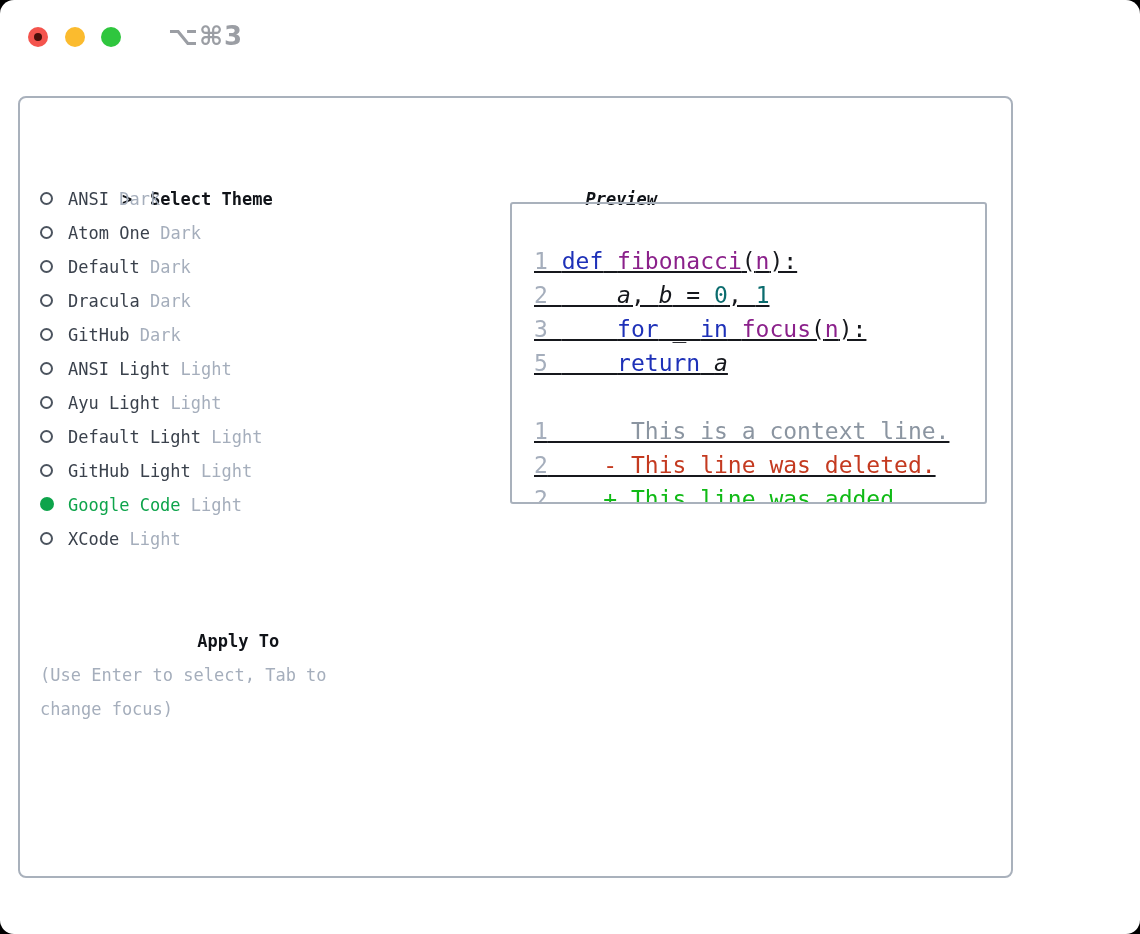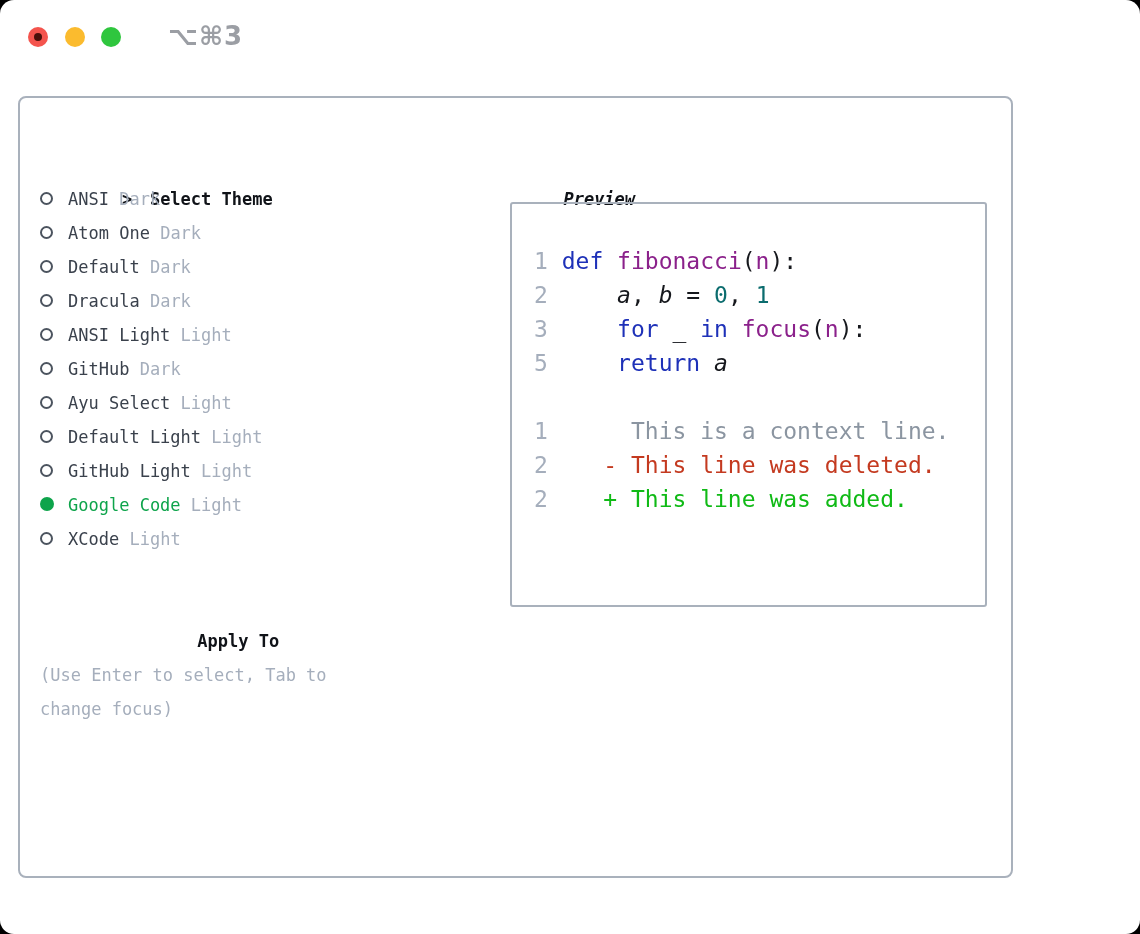--- a/index.html
+++ b/index.html
@@ -39,25 +39,25 @@
   .dot{
     display:inline-block;width:13px;height:13px;box-sizing:border-box;
     border:2px solid #4c545f;border-radius:50%;vertical-align:middle;
     position:relative;top:-2px;
   }
   .dot.filled{background:var(--c-green);border-color:var(--c-green);width:14px;height:14px;}
   .apply-header{margin-top:34px;text-align:center;}
   .help{margin-top:34px;}
   .gray{color:var(--c-gray);}
   
-  .pv-head{position:absolute;left:482px;top:50px;font-style:italic;}
+  .pv-head{position:absolute;left:504px;top:50px;font-style:italic;}
   .pv-box{
-    position:absolute;left:490px;top:104px;width:477px;height:405px;
+    position:absolute;left:490px;top:104px;width:477px;height:302px;
     border:2px solid var(--c-panel_border);border-radius:3px;box-sizing:border-box;
-    padding:40px 0 0 22px;overflow:hidden;
+    padding:40px 0 0 22px;overflow:hidden;text-decoration:underline;
   }
   .cl{height:34px;line-height:34px;white-space:pre;font-size:23px;}
   .lnum{color:var(--c-gray);}
   .kw{color:var(--c-keyword);}
   .fn{color:var(--c-function);}
   .num{color:var(--c-number);}
   .pln{color:var(--c-plain);}
   .var{color:var(--c-plain);font-style:italic;}
   .ctx{color:var(--c-context);}
   .del{color:var(--c-deleted);text-align:right;}
@@ -83,23 +83,23 @@
     <div class="left">
       <div class="row">
         <span class="marker cursor">&gt;</span><span class="h">Select Theme</span>
       </div>
 
       <div id="theme-items">
           <div class="row"><span class="marker"><span class="dot"></span></span><span class="tname">ANSI</span> <span class="variant">Dark</span></div>
           <div class="row"><span class="marker"><span class="dot"></span></span><span class="tname">Atom One</span> <span class="variant">Dark</span></div>
           <div class="row"><span class="marker"><span class="dot"></span></span><span class="tname">Default</span> <span class="variant">Dark</span></div>
           <div class="row"><span class="marker"><span class="dot"></span></span><span class="tname">Dracula</span> <span class="variant">Dark</span></div>
+          <div class="row"><span class="marker"><span class="dot"></span></span><span class="tname">GitHub</span> <span class="variant">Dark</span></div>
           <div class="row"><span class="marker"><span class="dot"></span></span><span class="tname">ANSI Light</span> <span class="variant">Light</span></div>
-          <div class="row"><span class="marker"><span class="dot"></span></span><span class="tname">GitHub</span> <span class="variant">Dark</span></div>
-          <div class="row"><span class="marker"><span class="dot"></span></span><span class="tname">Ayu Select</span> <span class="variant">Light</span></div>
+          <div class="row"><span class="marker"><span class="dot"></span></span><span class="tname">Ayu Light</span> <span class="variant">Light</span></div>
           <div class="row"><span class="marker"><span class="dot"></span></span><span class="tname">Default Light</span> <span class="variant">Light</span></div>
           <div class="row"><span class="marker"><span class="dot"></span></span><span class="tname">GitHub Light</span> <span class="variant">Light</span></div>
           <div class="row"><span class="marker"><span class="dot filled"></span></span><span class="tname sel">Google Code</span> <span class="variant">Light</span></div>
           <div class="row"><span class="marker"><span class="dot"></span></span><span class="tname">XCode</span> <span class="variant">Light</span></div>
         </div>
 
       <div class="row apply-header">
         <span class="marker"></span><span class="h">Apply To</span>
       </div>
 

